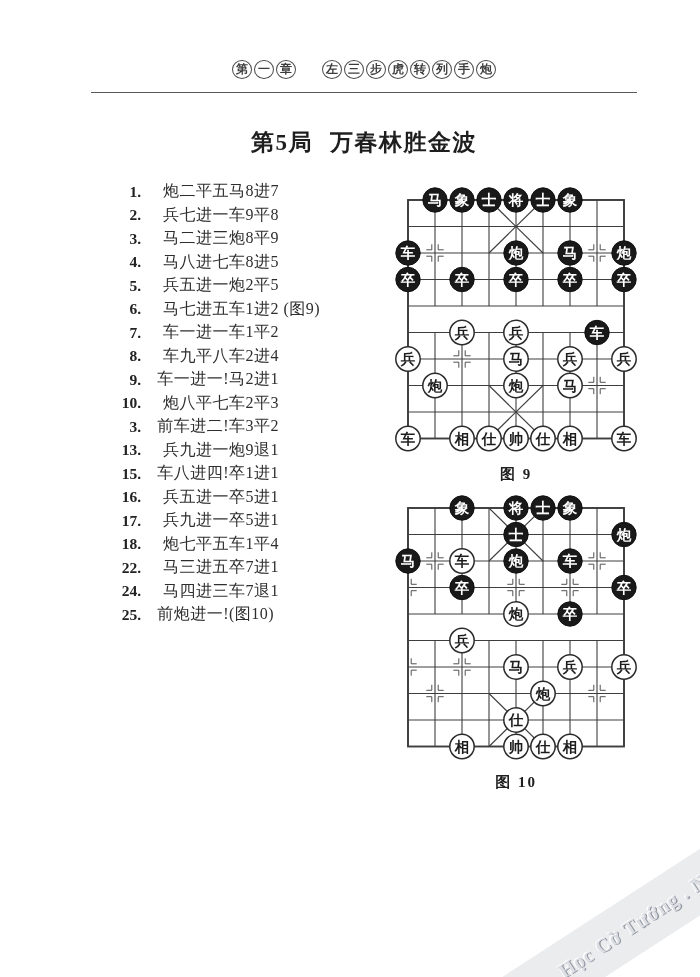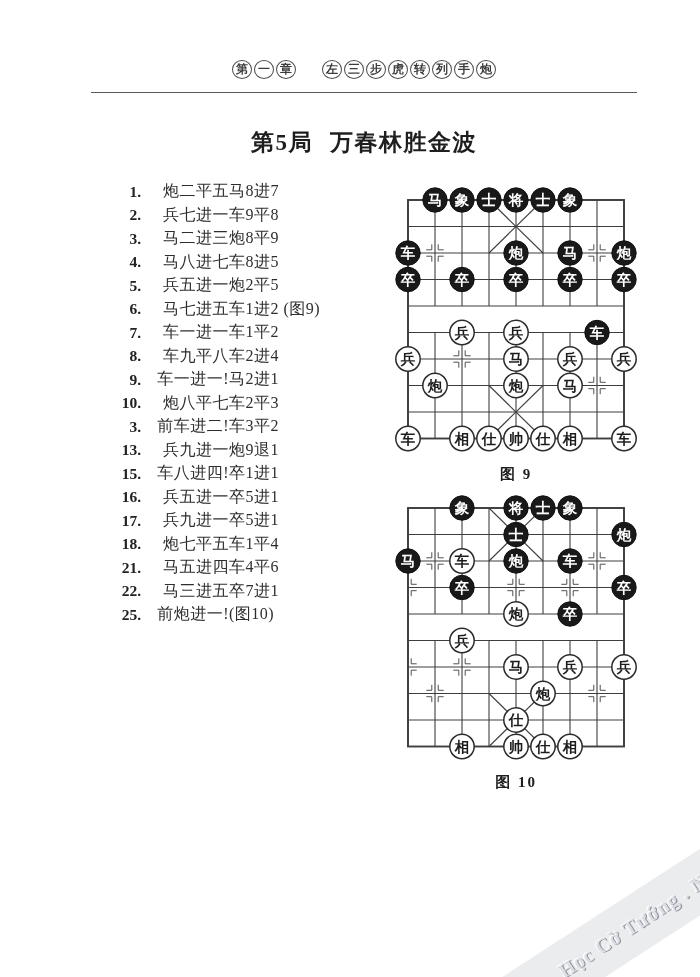--- a/index.html
+++ b/index.html
@@ -141,28 +141,28 @@
         <span class="no">17.</span>
         <span class="red">兵九进一</span>
         <span class="blk">卒5进1</span>
       </li>
       <li class="mrow">
         <span class="no">18.</span>
         <span class="red">炮七平五</span>
         <span class="blk">车1平4</span>
       </li>
       <li class="mrow">
-        <span class="no">21.</span>
-        <span class="red">马五进四</span>
-        <span class="blk">车4平6</span>
-      </li>
-      <li class="mrow">
         <span class="no">22.</span>
         <span class="red">马三进五</span>
         <span class="blk">卒7进1</span>
+      </li>
+      <li class="mrow">
+        <span class="no">24.</span>
+        <span class="red">马四进三</span>
+        <span class="blk">车7退1</span>
       </li>
       <li class="mrow">
         <span class="no">25.</span>
         <span class="red">前炮进一!</span>
         <span class="blk">(图10)</span>
       </li>
     </ol>
 
   <figure id="fig9">
     <svg id="board0" width="244" height="266.5" viewBox="0 0 244 266.5">

